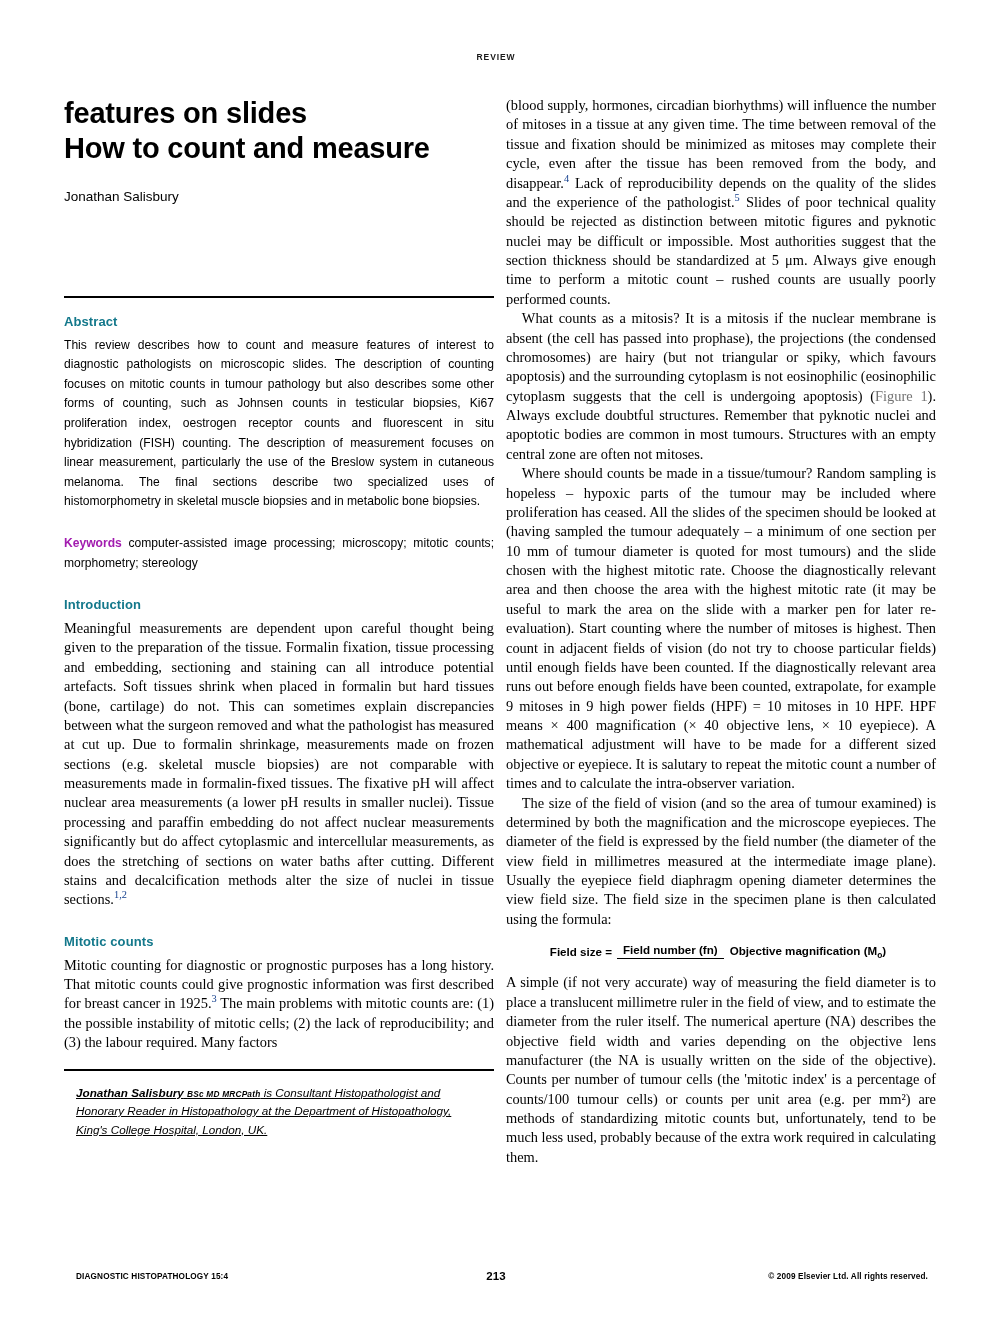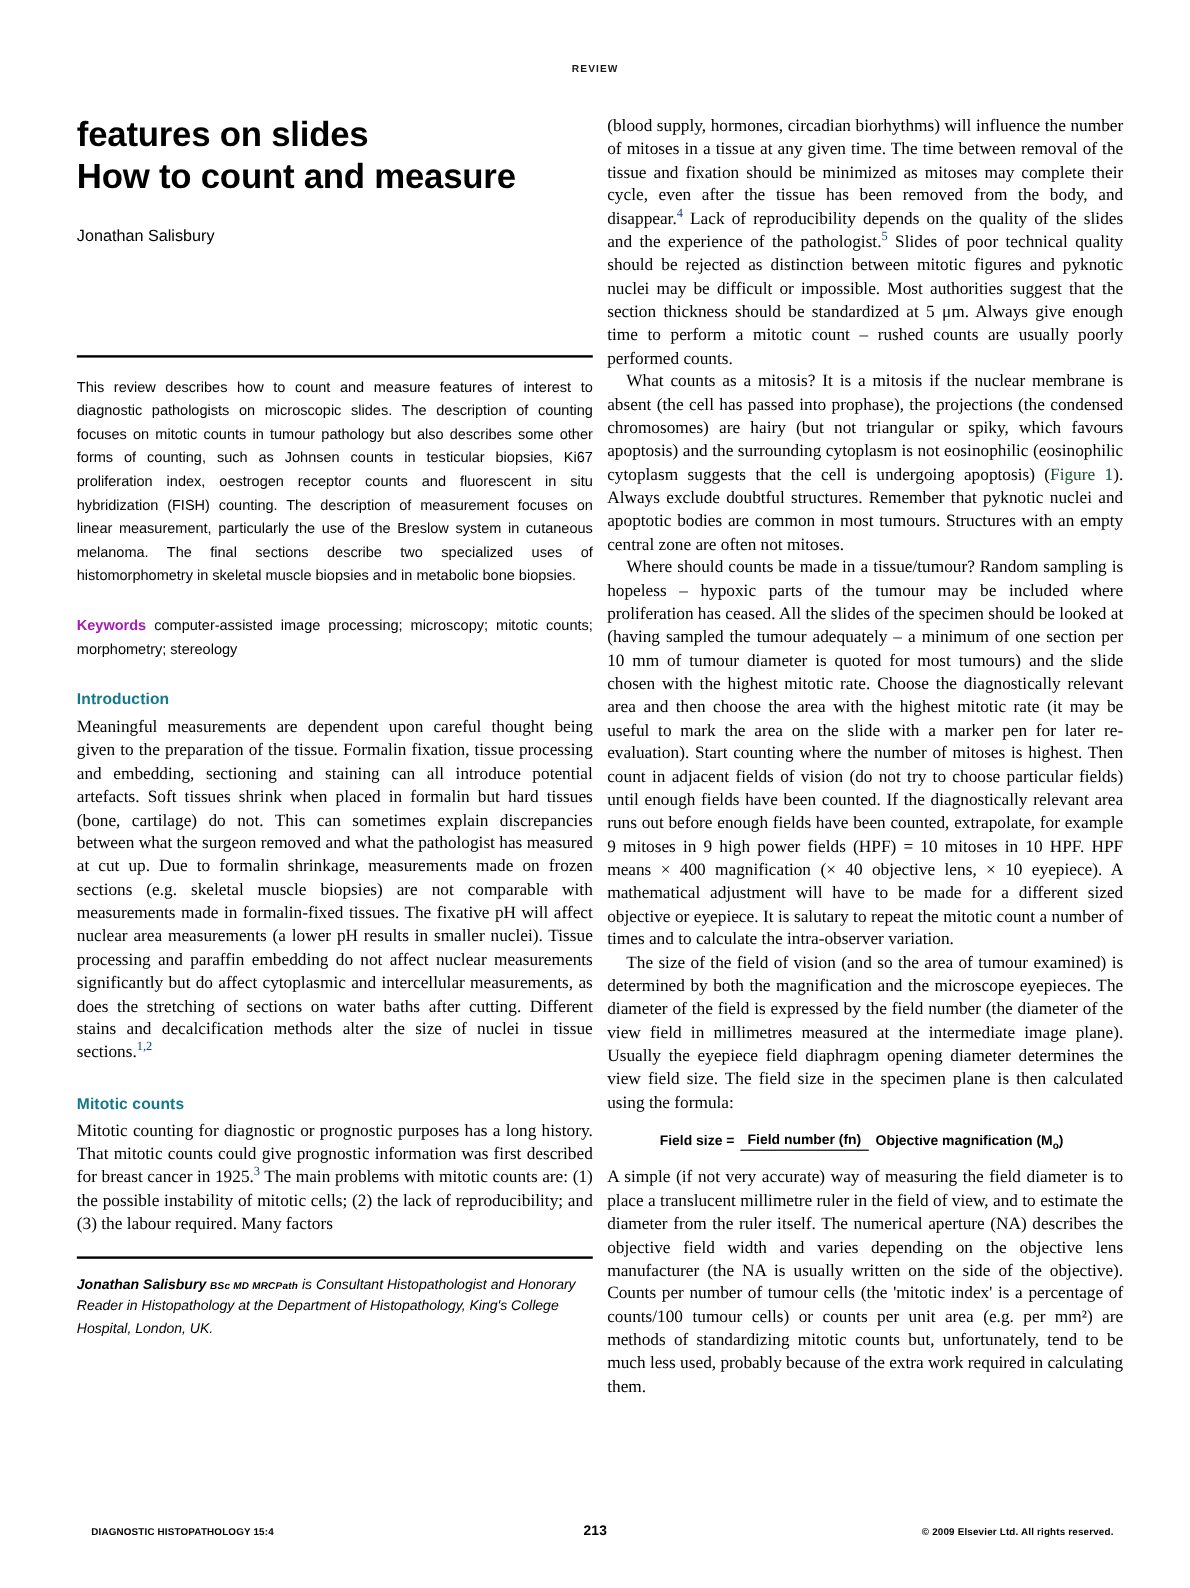--- a/index.html
+++ b/index.html
@@ -123,21 +123,21 @@
   }
   .body-text + .body-text { text-indent: 1.1em; }
   .body-text.first { text-indent: 0; }
 
   .ref {
     color: #123e8c;
     font-size: 0.72em;
     vertical-align: super;
     line-height: 0;
   }
-  .figlink { color: #14532d; }
+  .figlink { color: #737373; }
 
   
   .formula {
     font-family: "Liberation Sans", sans-serif;
     font-weight: bold;
     font-size: 11.6px;
     margin: 13px 0 13px 0;
     display: flex;
     align-items: center;
     justify-content: center;
@@ -160,22 +160,23 @@
     white-space: nowrap;
   }
   .frac .den sub { font-size: 0.72em; }
 
   
   .bio {
     font-family: "Liberation Sans", sans-serif;
     font-style: italic;
     font-size: 11.7px;
     line-height: 1.58;
-    margin: 0;
-    color: #000;
+    margin: 12px;
+    color: #000;
+    text-decoration: underline;
   }
   .bio .bio-name { font-weight: bold; font-style: italic; }
   .bio .bio-degrees {
     font-weight: bold;
     font-style: italic;
     font-size: 8.3px;
     letter-spacing: 0.2px;
   }
 
   
@@ -208,20 +209,21 @@
       <span class="t-line">features on slides</span>
       <span class="t-line justify">
         <span>How to count and measure</span>
       </span>
     </h1>
 
     <div class="author-name">Jonathan Salisbury</div>
 
     <hr class="hr-black rule-abstract">
 
+    <h2 class="sec-head">Abstract</h2>
     <p class="abstract-body">This review describes how to count and measure features of interest to diagnostic pathologists on microscopic slides. The description of counting focuses on mitotic counts in tumour pathology but also describes some other forms of counting, such as Johnsen counts in testicular biopsies, Ki67 proliferation index, oestrogen receptor counts and fluorescent in situ hybridization (FISH) counting. The description of measurement focuses on linear measurement, particularly the use of the Breslow system in cutaneous melanoma. The final sections describe two specialized uses of histomorphometry in skeletal muscle biopsies and in metabolic bone biopsies.</p>
 
     <p class="keywords">
       <span class="kw-label">Keywords</span>
       <span>computer-assisted image processing; microscopy; mitotic counts; morphometry; stereology</span>
     </p>
 
     <h2 class="sec-head spaced">Introduction</h2>
     <p class="body-text first"><span>Meaningful measurements are dependent upon careful thought being given to the preparation of the tissue. Formalin fixation, tissue processing and embedding, sectioning and staining can all introduce potential artefacts. Soft tissues shrink when placed in formalin but hard tissues (bone, cartilage) do not. This can sometimes explain discrepancies between what the surgeon removed and what the pathologist has measured at cut up. Due to formalin shrinkage, measurements made on frozen sections (e.g. skeletal muscle biopsies) are not comparable with measurements made in formalin-fixed tissues. The fixative pH will affect nuclear area measurements (a lower pH results in smaller nuclei). Tissue processing and paraffin embedding do not affect nuclear measurements significantly but do affect cytoplasmic and intercellular measurements, as does the stretching of sections on water baths after cutting. Different stains and decalcification methods alter the size of nuclei in tissue sections.</span><a class="ref">1,2</a></p>
 

